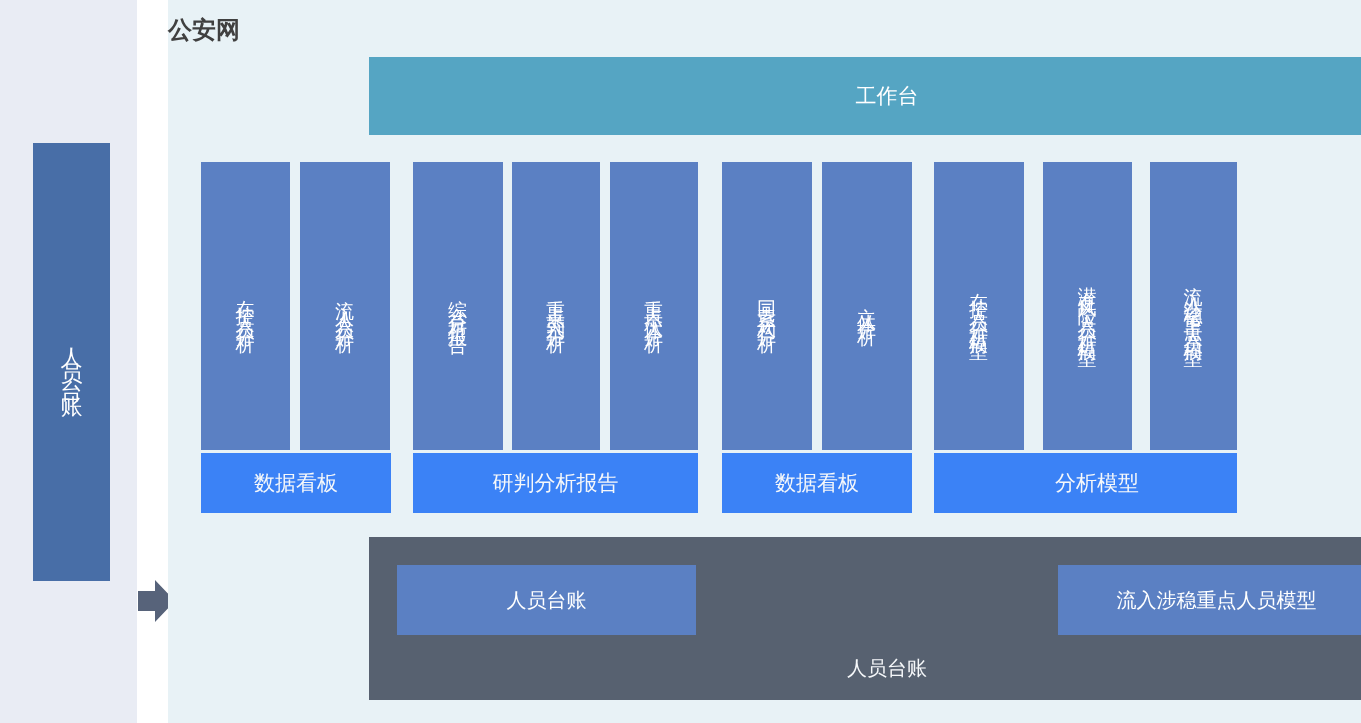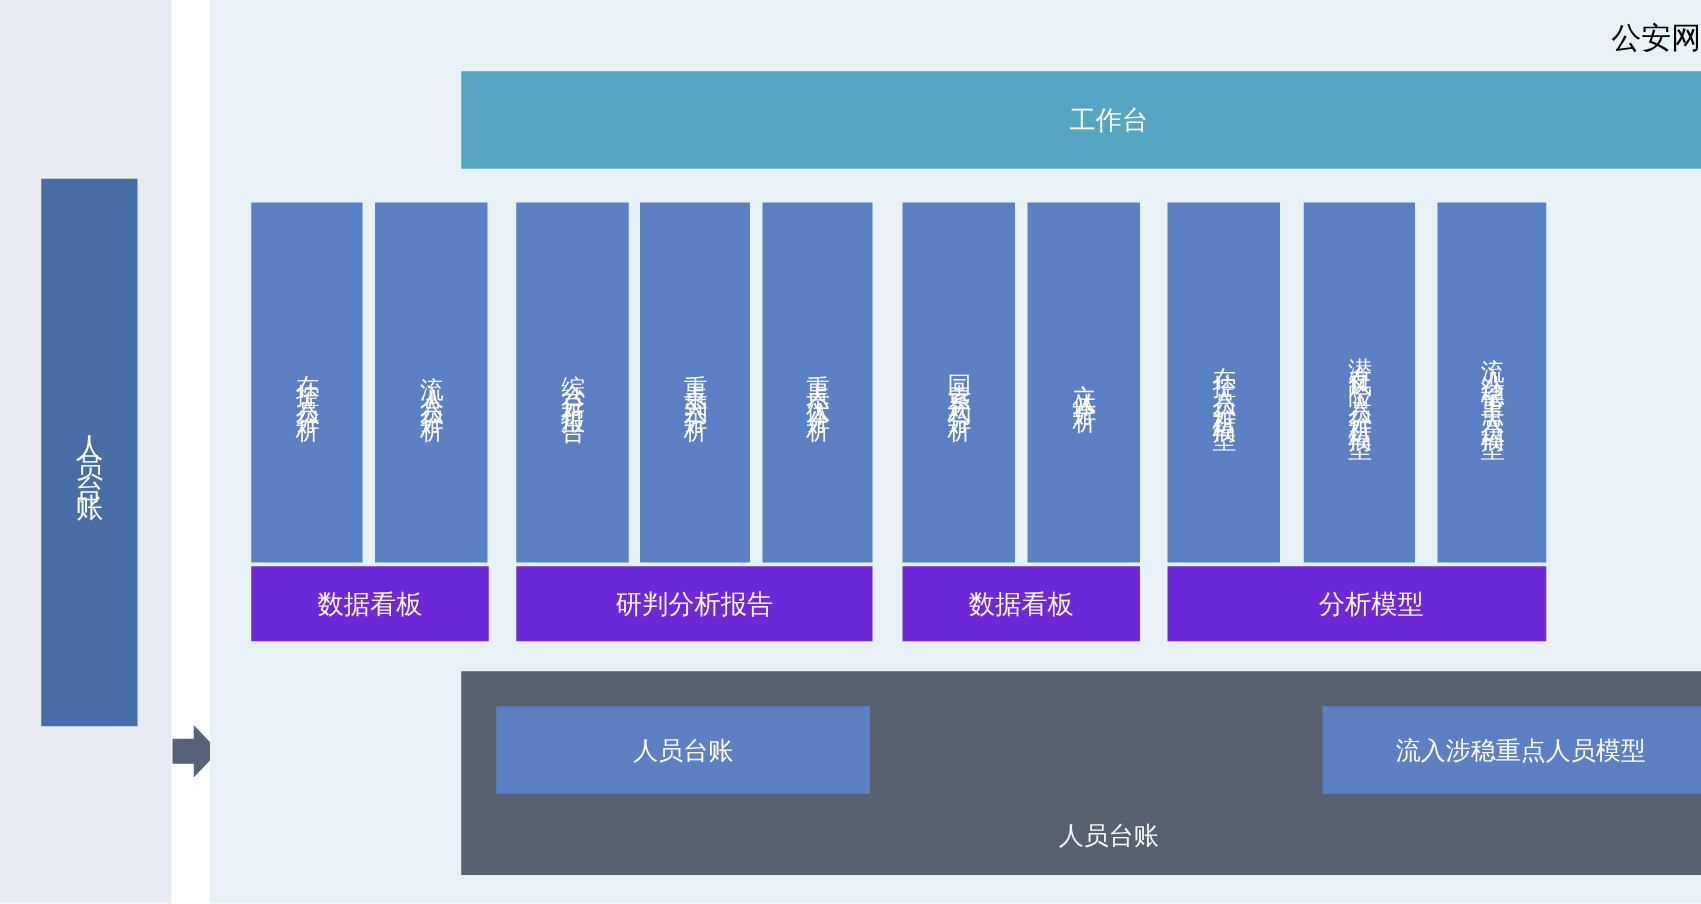--- a/index.html
+++ b/index.html
@@ -45,23 +45,24 @@
   
   .police-panel {
     position: absolute;
     left: 168px; top: 0;
     width: 1193px; height: 723px;
     background: #e8f2f6;
   }
   .police-title {
     position: absolute;
     top: 14px; left: 0; width: 100%;
-    text-align: right;
+    text-align: left;
     font-size: 24px;
-    color: #000000;
+    color: #404040;
+    font-weight: bold;
   }
   .workbench {
     position: absolute;
     left: 201px; top: 57px;
     width: 1036px; height: 78px;
     background: #55a5c3;
     display: flex; align-items: center; justify-content: center;
     color: #ffffff; font-size: 21px;
   }
 
@@ -79,21 +80,21 @@
     font-size: 19px;
     letter-spacing: 7px;
     line-height: 1;
   }
   .vtext-wide { font-size: 22px; letter-spacing: 16px; }
 
   
   .group-bar {
     position: absolute;
     top: 453px; height: 60px;
-    background: #6d28d9;
+    background: #3b82f6;
     display: flex; align-items: center; justify-content: center;
     color: #f6f8fa; font-size: 21px;
   }
 
   
   .ledger-panel {
     position: absolute;
     left: 201px; top: 537px;
     width: 1036px; height: 163px;
     background: #576170;

